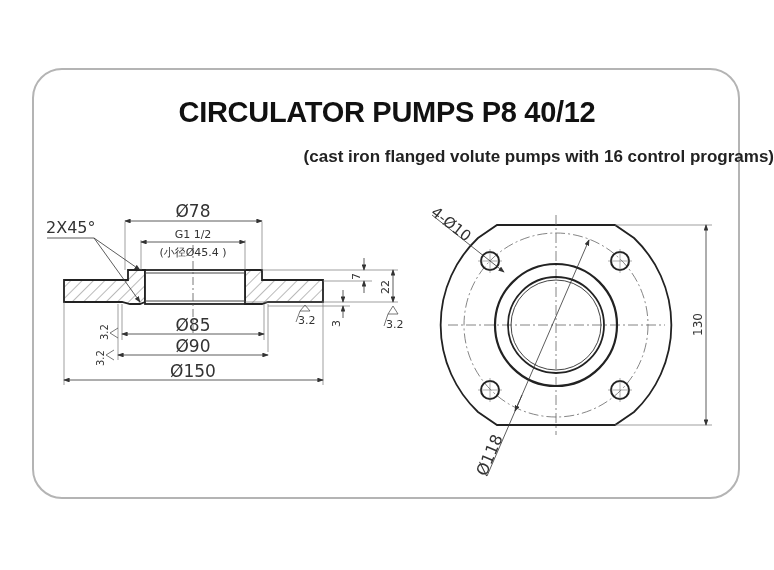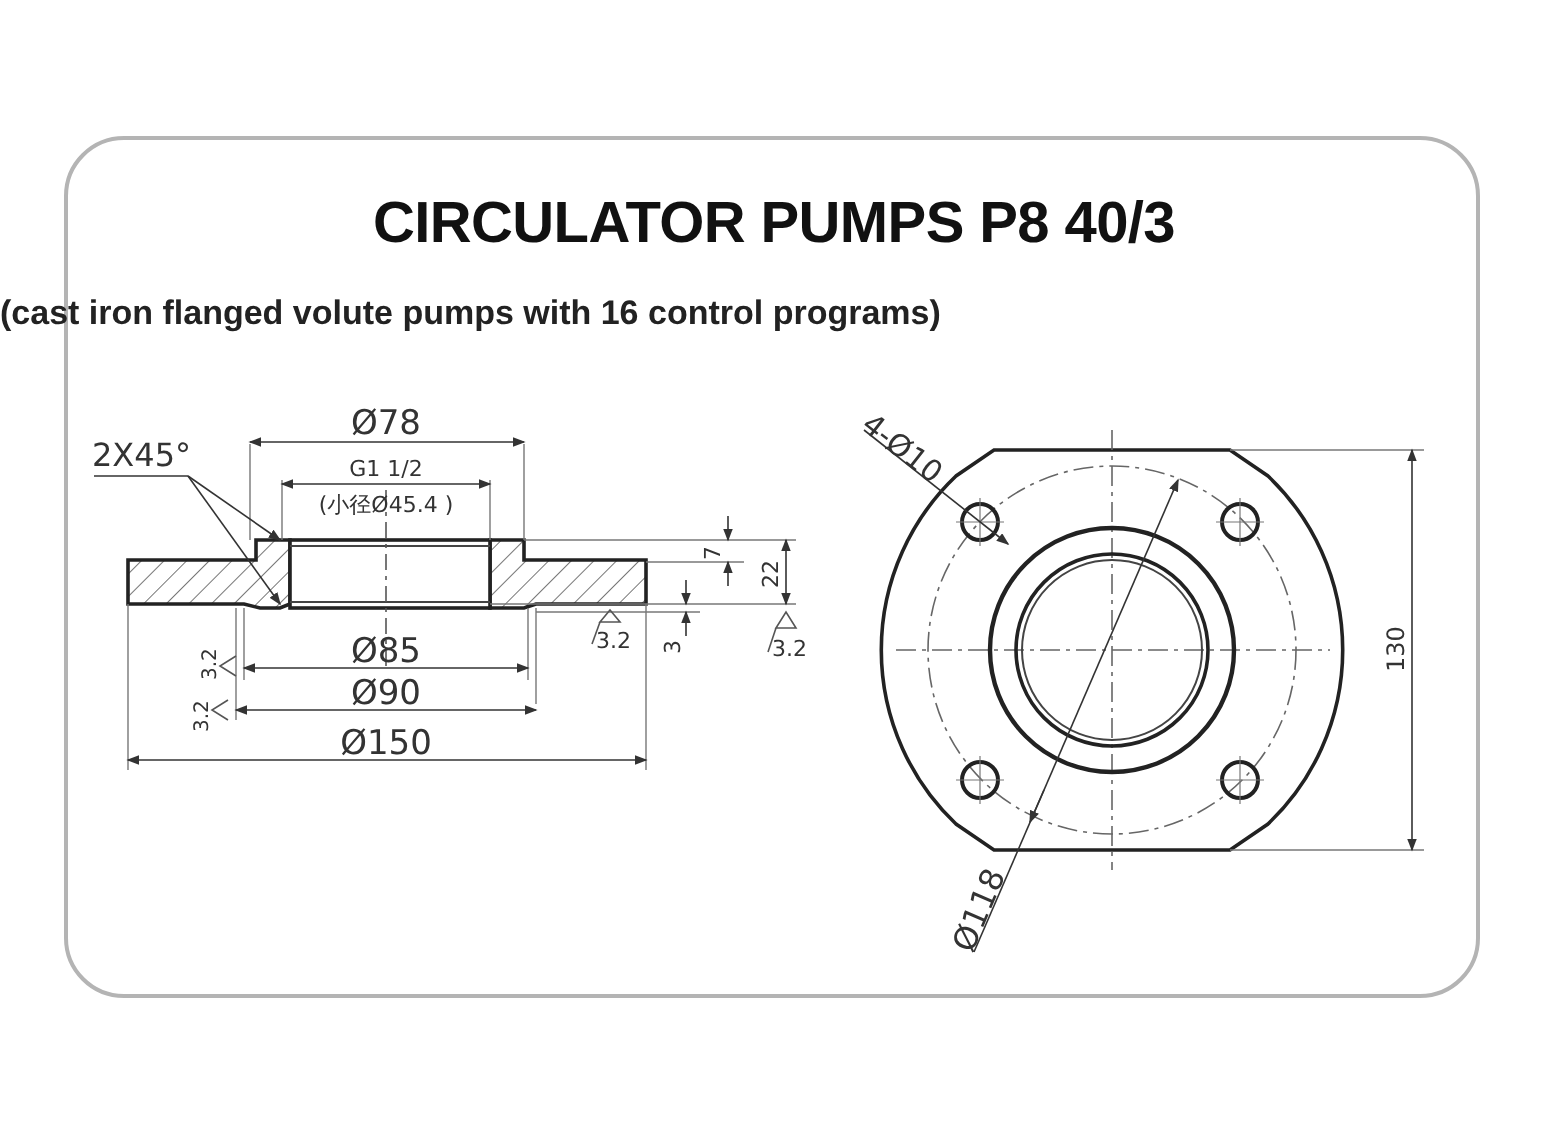--- a/index.html
+++ b/index.html
@@ -1,27 +1,27 @@
 <!DOCTYPE html>
 <html><head>
 <meta charset="utf-8">
 <style>
   html,body{margin:0;padding:0;background:#fff;}
   body{width:774px;height:570px;position:relative;overflow:hidden;font-family:"Liberation Sans",sans-serif;}
   .frame{position:absolute;left:32px;top:68px;width:708px;height:431px;border:2.5px solid #b4b4b4;border-radius:30px;box-sizing:border-box;background:#fff;}
   .title{position:absolute;left:0;top:96px;width:774px;text-align:center;font-size:29px;font-weight:bold;color:#111;letter-spacing:-0.3px;}
-  .subtitle{position:absolute;left:0;top:147px;width:774px;text-align:left;font-size:17px;font-weight:bold;color:#222;}
+  .subtitle{position:absolute;left:0;top:147px;width:774px;text-align:right;font-size:17px;font-weight:bold;color:#222;}
   svg.drawing{position:absolute;left:0;top:0;}
   svg text{font-family:"DejaVu Sans",sans-serif;fill:#333;}
 </style>
 </head>
 <body>
 
 <div class="frame"></div>
-<div class="title">CIRCULATOR PUMPS P8 40/3</div>
+<div class="title">CIRCULATOR PUMPS P8 40/12</div>
 <div class="subtitle">(cast iron flanged volute pumps with 16 control programs)</div>
 
 <svg class="drawing" width="774" height="570" viewBox="0 0 774 570">
   <defs>
     <pattern id="hatch" patternUnits="userSpaceOnUse" width="8" height="8" patternTransform="rotate(45)">
       <line x1="0" y1="0" x2="0" y2="8" stroke="#666" stroke-width="0.9"></line>
     </pattern>
     <marker id="arr" markerWidth="8" markerHeight="6" refX="7" refY="3" orient="auto-start-reverse">
       <path d="M0,0 L8,3 L0,6 Z" fill="#333"></path>
     </marker>

